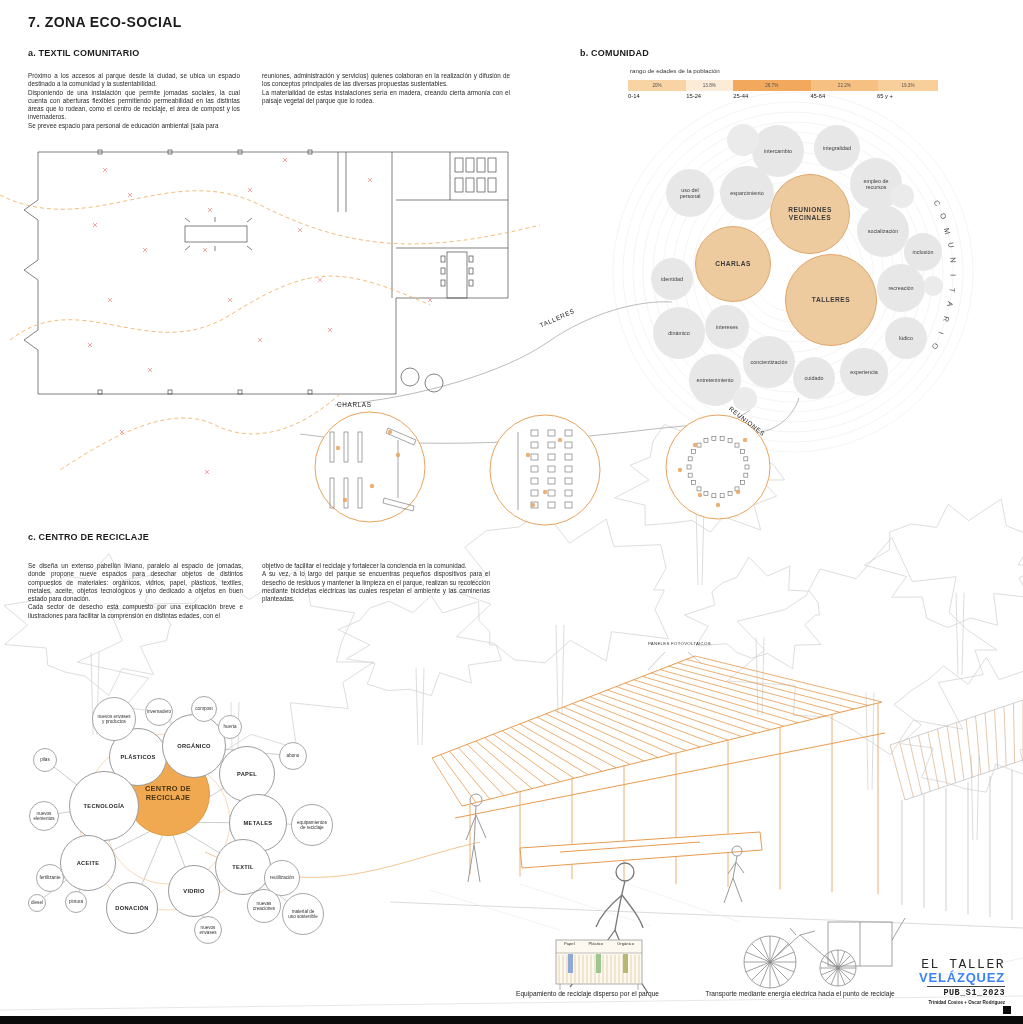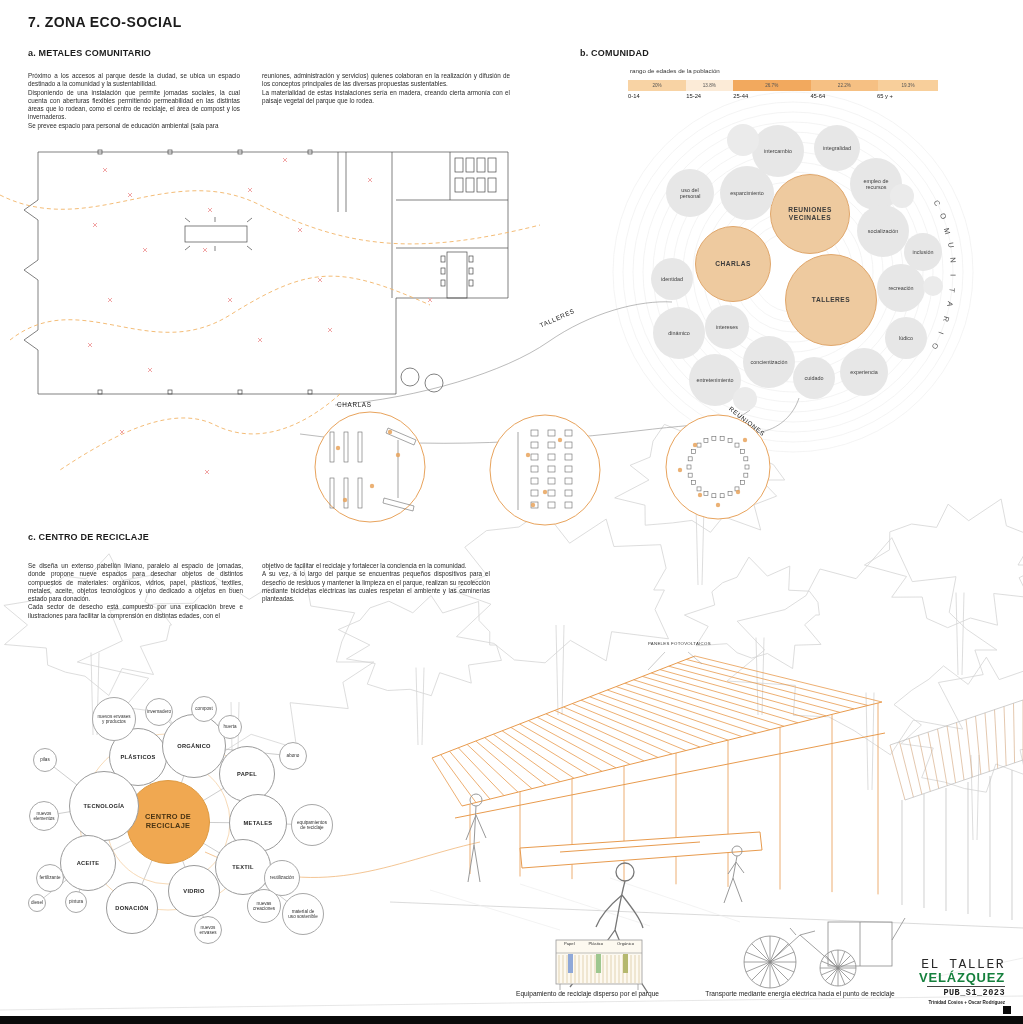--- a/index.html
+++ b/index.html
@@ -28,21 +28,21 @@
   .b-small{background:#fff;border:1px solid #a8a8a8;font-size:4.6px;color:#333;}
   .plan-label{position:absolute;font-size:6.3px;letter-spacing:.7px;color:#222;}
   .arcletter{position:absolute;font-size:7.5px;color:#555;letter-spacing:0;}
   .tiny-note{position:absolute;font-size:4.3px;letter-spacing:.3px;color:#333;}
   .caption{position:absolute;font-size:6.6px;color:#222;}
   .bin-labels{position:absolute;left:557px;top:941px;width:84px;display:flex;justify-content:space-around;}
   .bin-labels span{font-size:4.2px;color:#333;}
   .bin-strip{position:absolute;width:5px;height:19px;top:954px;}
   .tb{position:absolute;right:18px;text-align:right;}
   .tb-l1{font-size:13px;letter-spacing:1.5px;color:#2a2a2a;}
-  .tb-l2{font-size:13px;font-weight:bold;letter-spacing:.8px;color:#15803d;}
+  .tb-l2{font-size:13px;font-weight:bold;letter-spacing:.8px;color:#3b82f6;}
   .tb-rule{position:absolute;right:18px;width:78px;border-top:1px solid #444;}
   .tb-code{font-size:8.5px;font-weight:bold;letter-spacing:.5px;color:#222;}
   .tb-auth{font-size:4.6px;font-weight:bold;color:#222;}
   .blackbar{position:absolute;left:0;bottom:0;width:1023px;height:8px;background:#0a0a0a;}
   .blacksq{position:absolute;left:1003px;top:1006px;width:8px;height:8px;background:#0a0a0a;}
 </style>
 </head>
 <body>
 
 <div class="board">
@@ -431,21 +431,21 @@
     </g>
 
     <g stroke="#999" stroke-width="0.5" fill="none">
       <path d="M665,652 L648,670 M688,652 L702,664"></path>
       <path d="M930,978 L1023,958" stroke="#ddd"></path>
     </g>
   </svg>
 
   <div class="abs h1" style="left:28px;top:14px;">7. ZONA ECO-SOCIAL</div>
 
-  <div class="abs h2" style="left:28px;top:48px;">a. METALES COMUNITARIO</div>
+  <div class="abs h2" style="left:28px;top:48px;">a. TEXTIL COMUNITARIO</div>
   <div class="abs body-col" style="left:28px;top:72px;width:212px;">Próximo a los accesos al parque desde la ciudad, se ubica un espacio destinado a la comunidad y la sustentabilidad.
 Disponiendo de una instalación que permite jornadas sociales, la cual cuenta con aberturas flexibles permitiendo permeabilidad en las distintas áreas que lo rodean, como el centro de reciclaje, el área de compost y los invernaderos.
 Se prevee espacio para personal de educación ambiental (sala para</div>
   <div class="abs body-col" style="left:262px;top:72px;width:248px;">reuniones, administración y servicios) quienes colaboran en la realización y difusión de los conceptos principales de las diversas propuestas sustentables.
 La materialidad de estas instalaciones sería en madera, creando cierta armonía con el paisaje vegetal del parque que lo rodea.</div>
 
   <div class="abs h2" style="left:580px;top:48px;">b. COMUNIDAD</div>
   <div class="abs age-label" style="left:630px;top:67px;">rango de edades de la población</div>
   <div class="abs" style="left:628px;top:80px;">
     <div class="age-row" id="age-segments">
@@ -520,21 +520,21 @@
   <div class="plan-label" id="plan-label-1" style="left: 540px; top: 322px; transform: rotate(-24deg); transform-origin: left center;">TALLERES</div>
   <div class="plan-label" id="plan-label-2" style="left: 730px; top: 404px; transform: rotate(38deg); transform-origin: left center;">REUNIONES</div>
 
   <div class="abs h2" style="left:28px;top:532px;">c. CENTRO DE RECICLAJE</div>
   <div class="abs body-col" style="left:28px;top:562px;width:215px;">Se diseña un extenso pabellón liviano, paralelo al espacio de jornadas, donde propone nueve espacios para desechar objetos de distintos compuestos de materiales: orgánicos, vidrios, papel, plásticos, textiles, metales, aceite, objetos tecnológicos y uno dedicado a objetos en buen estado para donación.
 Cada sector de desecho está compuesto por una explicación breve e ilustraciones para facilitar la comprensión en distintas edades, con el</div>
   <div class="abs body-col" style="left:262px;top:562px;width:228px;">objetivo de facilitar el reciclaje y fortalecer la conciencia en la comunidad.
 A su vez, a lo largo del parque se encuentras pequeños dispositivos para el desecho de residuos y mantener la limpieza en el parque, realizan su recolección mediante bicicletas eléctricas las cuales respetan el ambiente y las caminerías planteadas.</div>
 
   <div class="abs" id="recycle-bubbles" style="left:0;top:0;width:0;height:0;">
-      <div class="bubble b-center" style="left: 126px; top: 780px; height: 84px; width: 84px;">CENTRO DE
+      <div class="bubble b-center" style="left: 126px; top: 752px; height: 84px; width: 84px;">CENTRO DE
 RECICLAJE</div>
       <div class="bubble b-cat" style="left: 109px; top: 728px; height: 58px; width: 58px;">PLÁSTICOS</div>
       <div class="bubble b-cat" style="left: 162px; top: 714px; height: 64px; width: 64px;">ORGÁNICO</div>
       <div class="bubble b-cat" style="left: 219px; top: 746px; height: 56px; width: 56px;">PAPEL</div>
       <div class="bubble b-cat" style="left: 229px; top: 794px; height: 58px; width: 58px;">METALES</div>
       <div class="bubble b-cat" style="left: 69px; top: 771px; height: 70px; width: 70px;">TECNOLOGÍA</div>
       <div class="bubble b-cat" style="left: 60px; top: 835px; height: 56px; width: 56px;">ACEITE</div>
       <div class="bubble b-cat" style="left: 106px; top: 882px; height: 52px; width: 52px;">DONACIÓN</div>
       <div class="bubble b-cat" style="left: 168px; top: 865px; height: 52px; width: 52px;">VIDRIO</div>
       <div class="bubble b-cat" style="left: 215px; top: 839px; height: 56px; width: 56px;">TEXTIL</div>

